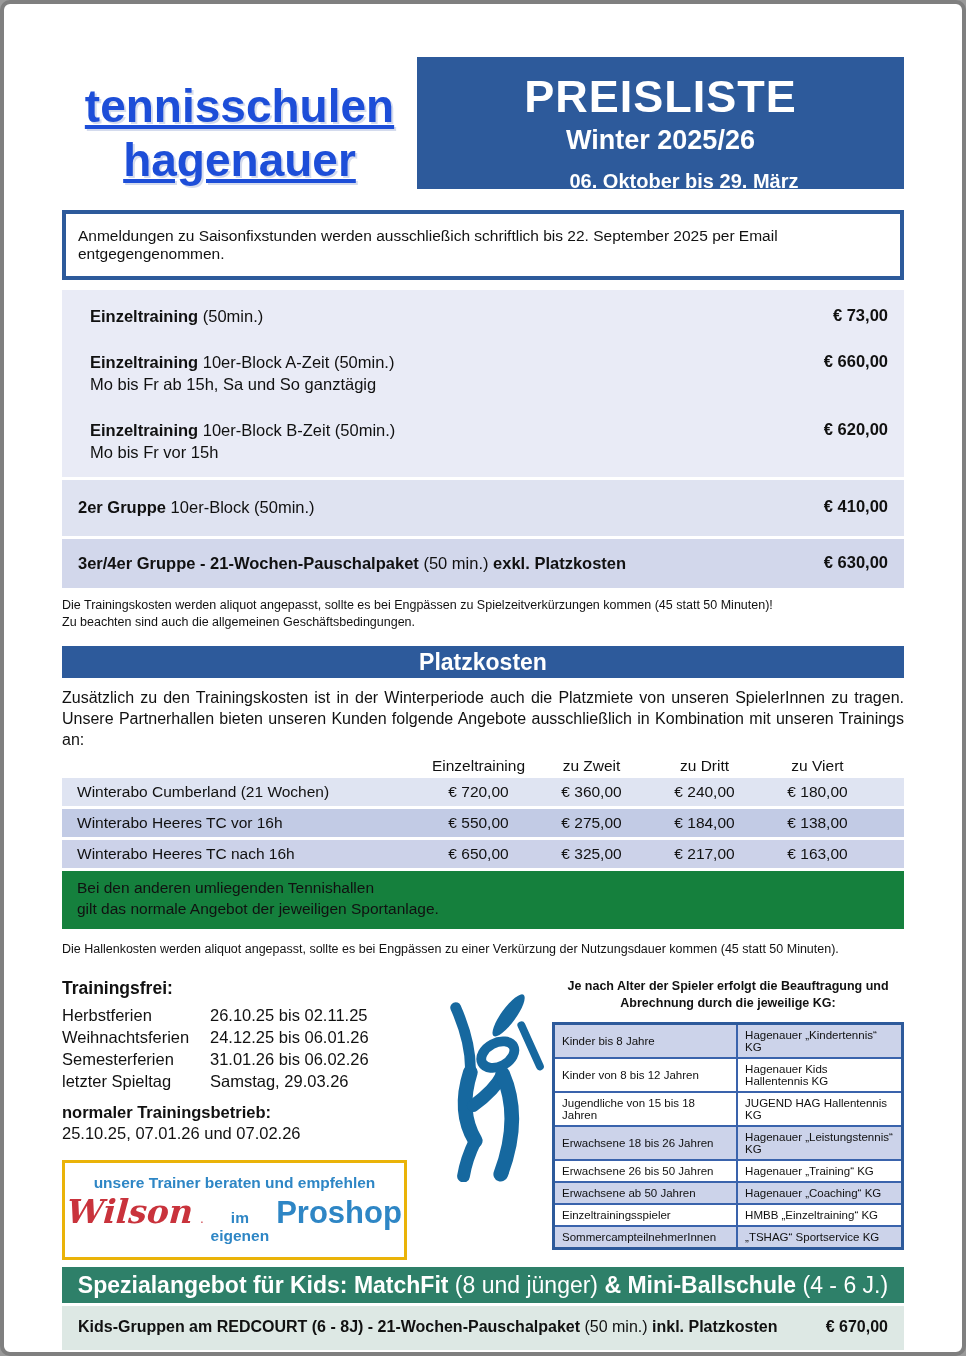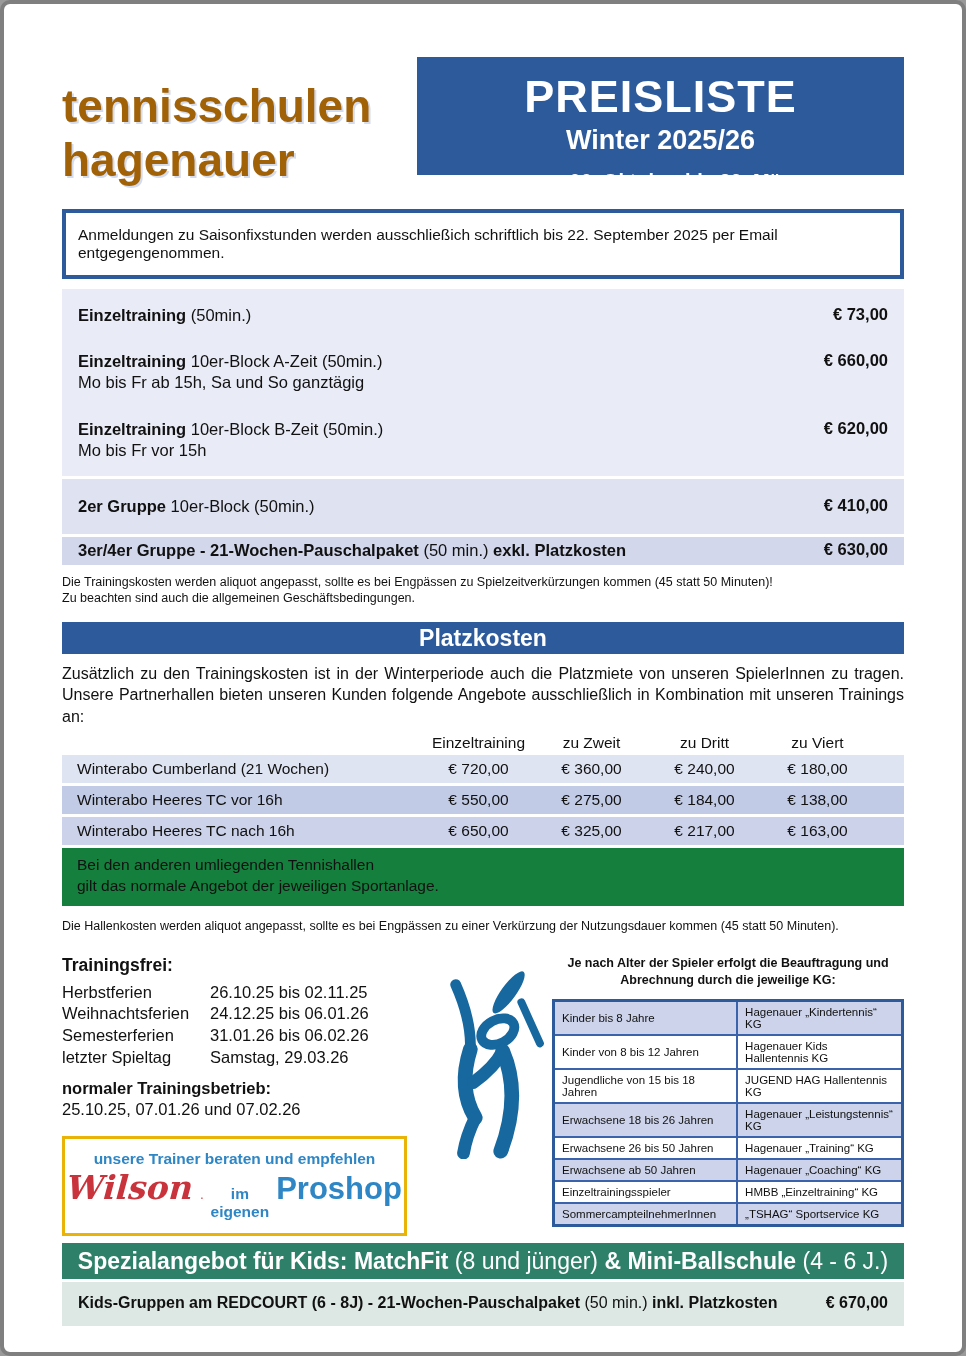--- a/index.html
+++ b/index.html
@@ -8,44 +8,45 @@
     width:966px; height:1356px; background:#ffffff;
     border:4px solid #7f7f7f; border-radius:10px;
     font-family:"Liberation Sans", sans-serif; color:#111;
     overflow:hidden; position:relative;
   }
   .inner { margin:0 58px; }
 
   
   .header { display:flex; margin:53px 58px 0 58px; }
   .brand {
-    width:355px; text-align:left; color:#a16207;
+    width:355px; text-align:center; color:#1d4ed8;
     font-size:46px; font-weight:bold; line-height:1.18; padding-top:22px;
     text-shadow:2px 2px 0 rgba(85,112,183,0.25);
+    text-decoration:underline;
   }
   .title-box {
     flex:1; background:#2d5a9b; color:#fff; text-align:center;
-    height:118px; padding-top:16px;
+    height:132px; padding-top:16px;
   }
   .title-main { font-size:45px; font-weight:bold; letter-spacing:1px; line-height:1.05; }
   .title-sub  { font-size:27px; font-weight:bold; margin-top:5px; }
   .title-period { font-size:20px; font-weight:bold; margin-top:14px;padding-left:47px; }
 
   
   .notice {
     margin:21px 58px 0 58px; border:4px solid #2d5a9b;
     padding:13px 12px; font-size:15.5px;
   }
 
   
   .prices { margin:10px 58px 0 58px; }
-  .tier { padding:16px 16px 14px 16px; }
+  .tier { padding:16px 16px 14px 28px; }
   .tier1 { background:#e9ebf6; }
   .tier2 { background:#dfe3f1; margin-top:3px; padding:17px 16px; }
-  .tier3 { background:#d2d7eb; margin-top:3px; padding:3px 16px; }
+  .tier3 { background:#d2d7eb; margin-top:3px; padding:14px 16px; }
   .prow { display:flex; align-items:flex-start; font-size:16.5px; }
   .prow + .prow { margin-top:25px; }
   .plabel { flex:1; line-height:1.3; }
   .b { font-weight:bold; }
   .pprice { font-weight:bold; white-space:nowrap; padding-left:10px; }
   .smallnote { margin-top:9px; font-size:12.5px; line-height:1.35; }
 
   
   .section-bar {
     margin-top:15px; background:#2d5a9b; color:#fff; text-align:center;

